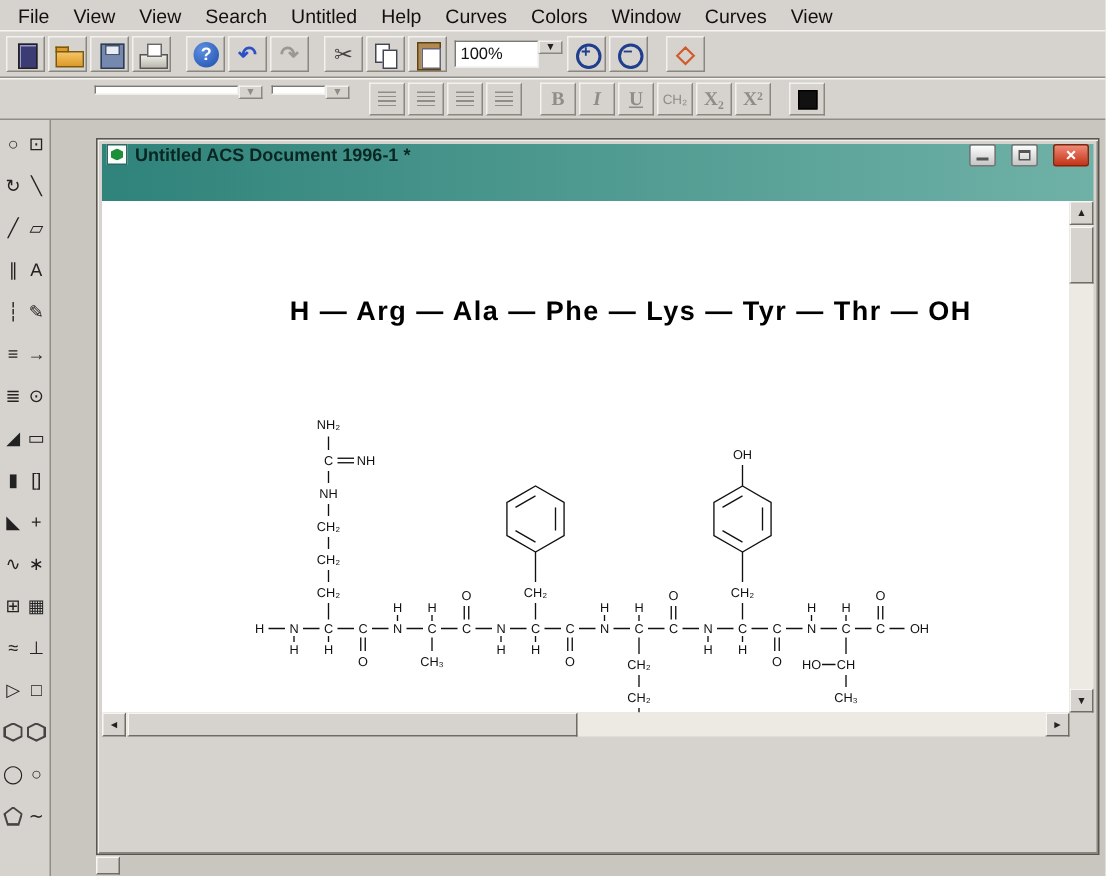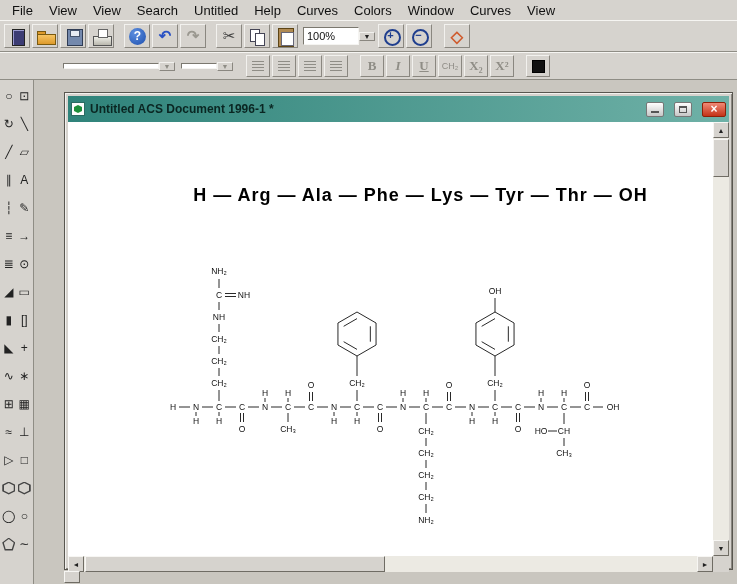--- a/index.html
+++ b/index.html
@@ -41,21 +41,21 @@
   .icon-paste::before{content:"";position:absolute;left:5px;top:3px;width:14px;height:17px;background:#b08a52;border:1px solid #5d4516}
   .icon-paste::after{content:"";position:absolute;left:8px;top:7px;width:11px;height:12px;background:#fff;border:1px solid #667}
   .icon-zoom-in::before,.icon-zoom-out::before{content:"";position:absolute;left:5px;top:4px;width:13px;height:13px;
         border:2px solid #1f3e8e;border-radius:50%}
   .icon-zoom-in::after{content:"+";position:absolute;left:5px;top:4px;width:13px;height:13px;color:#1f3e8e;
         font:bold 11px/13px "Liberation Sans",sans-serif;text-align:center}
   .icon-zoom-out::after{content:"−";position:absolute;left:5px;top:4px;width:13px;height:13px;color:#1f3e8e;
         font:bold 11px/13px "Liberation Sans",sans-serif;text-align:center}
 
   
-  .combo{display:inline-flex;align-items:center;height:19px;margin:0 3px}
+  .combo{display:inline-flex;align-items:flex-start;height:19px;margin:0 3px}
   .combo-input,.combo-val{width:56px;background:#fff;border:1px solid;border-color:#7b786f #f5f4f1 #f5f4f1 #7b786f;
         font:11px "Liberation Sans",sans-serif;padding:2px 3px;color:#111}
   .combo-btn{width:16px;display:flex;align-items:center;justify-content:center;font-size:7px;color:#222;
         background:#d6d3ce;border:1px solid;border-color:#f2f1ee #8a8780 #8a8780 #f2f1ee}
   .combo-btn.dis{color:#8f8d86}
 
   
   .formatbar{height:28px;display:flex;align-items:center;background:#d6d3ce;padding-left:60px;
         border-top:1px solid #f6f5f2;border-bottom:1px solid #8f8d85}
   .font-combo .combo-val{width:96px}
@@ -78,35 +78,35 @@
   .shape{position:relative;width:13px;height:13px;display:inline-block}
   .hex{clip-path:polygon(50% 0,100% 25%,100% 75%,50% 100%,0 75%,0 25%);background:#444}
   .pent{clip-path:polygon(50% 0,100% 38%,81% 100%,19% 100%,0 38%);background:#444}
   .shape>span{position:absolute;inset:1.5px;clip-path:inherit;background:#d6d3ce}
 
   .mdi{position:relative;flex:1;background:#c9c6bf;overflow:hidden}
 
   
   .win{position:absolute;left:30px;top:12px;width:669px;height:478px;background:#d6d3ce;
        border:1px solid #58564f;box-shadow:inset 1px 1px 0 #f2f1ee,inset -1px -1px 0 #8a8780;padding:3px}
-  .titlebar{height:26px;display:flex;align-items:center;gap:5px;padding:0 3px;
+  .titlebar{height:38px;display:flex;align-items:flex-start;gap:5px;padding:0 3px;
        background:linear-gradient(90deg,#2f837a,#6fb1a7)}
   .doc-ico{width:14px;height:14px;background:#fdfdfd;border:1px solid #2b6b62;
        display:inline-flex;align-items:center;justify-content:center;flex:0 0 auto}
   .doc-ico-hex{width:8px;height:8px;clip-path:polygon(50% 0,100% 25%,100% 75%,50% 100%,0 75%,0 25%);background:#1d8f3a}
   .title{font-size:12px;font-weight:600;color:#0a2622;flex:1;white-space:nowrap;overflow:hidden}
   .winbtns{display:inline-flex;align-items:center}
   .wb{width:18px;height:15px;border-radius:2px;border:1px solid #777;margin-left:10px;position:relative;
       background:linear-gradient(#fefefe,#c6c6c6)}
   .wb.min::after{content:"";position:absolute;left:4px;right:4px;bottom:3px;height:2px;background:#555}
   .wb.max::after{content:"";position:absolute;left:4px;right:4px;top:3px;bottom:3px;border:1px solid #555;border-top-width:2px}
   .wb.cls{width:24px;background:linear-gradient(#f08a76,#c43318);border-color:#8e2008;color:#fff;
       font:bold 12px/13px "Liberation Sans",sans-serif;text-align:center}
 
-  .wincontent{height:450px;display:grid;grid-template-columns:1fr 16px;grid-template-rows:1fr 16px}
+  .wincontent{height:357px;display:grid;grid-template-columns:1fr 16px;grid-template-rows:1fr 16px}
   .page{background:#fff;position:relative;overflow:hidden}
   .seq{position:absolute;left:50px;top:63px;width:605px;text-align:center;font-weight:bold;font-size:18px;
        letter-spacing:1px;color:#000}
   .structure-svg{position:absolute;left:21px;top:0;width:605px;height:434px}
   .structure-svg line{stroke:#111;stroke-width:0.9}
   .structure-svg polygon{fill:none;stroke:#111;stroke-width:0.9}
   .structure-svg text{font:8.5px "Liberation Sans",sans-serif;fill:#111;text-anchor:middle}
 
   
   .vscroll,.hscroll{position:relative;background:#eceae3}

